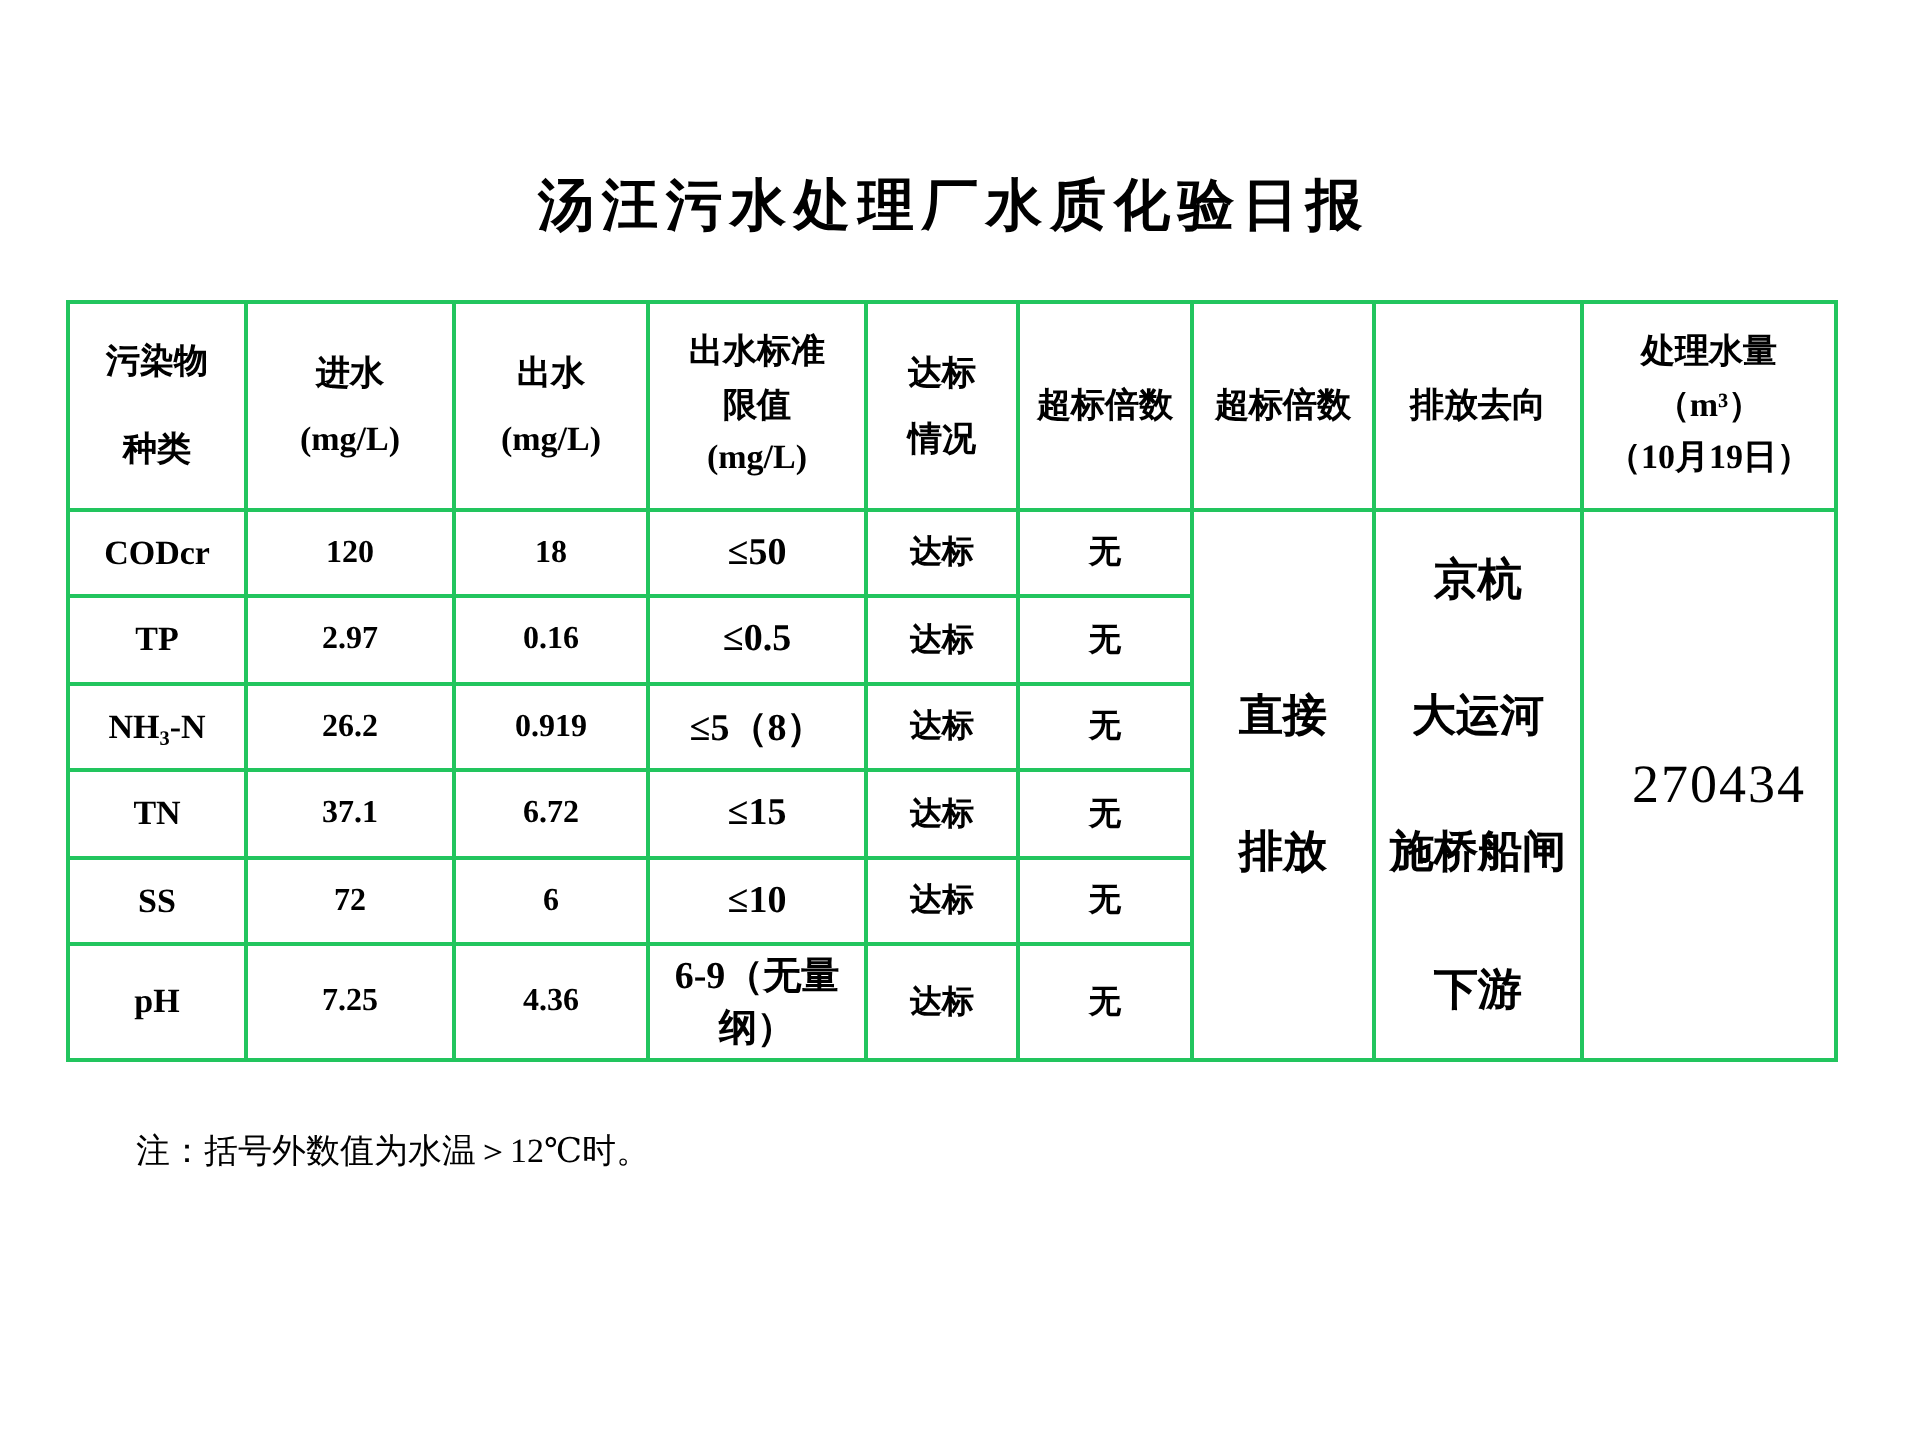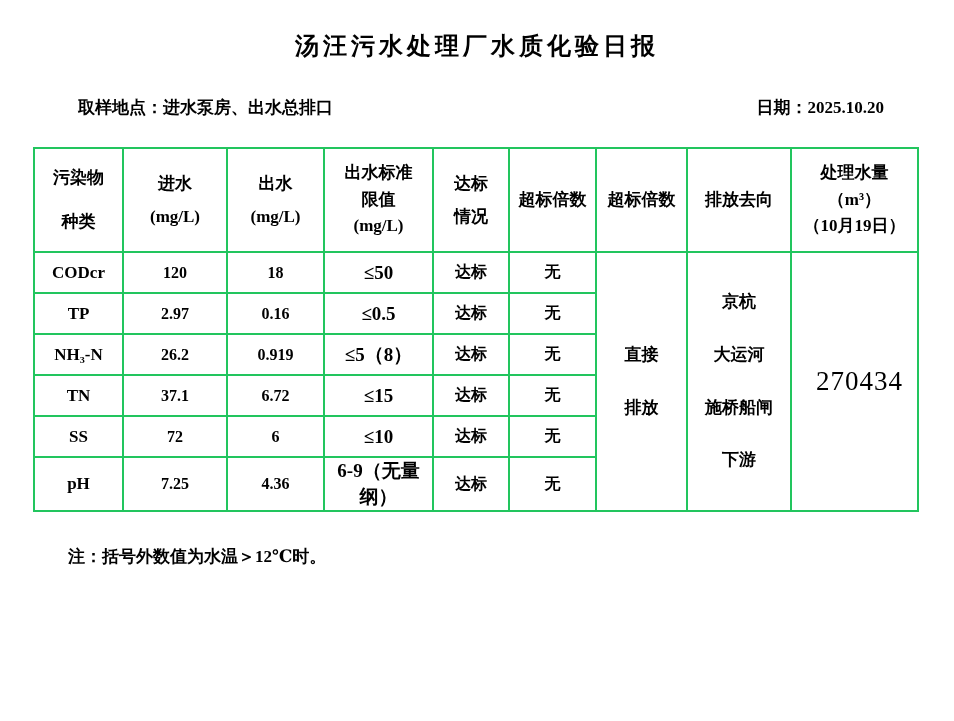--- a/index.html
+++ b/index.html
@@ -4,23 +4,23 @@
 <style>
   * { margin: 0; padding: 0; box-sizing: border-box; }
   html, body { background: #ffffff; }
   body {
     width: 954px; height: 721px;
     color: #000;
     font-family: "Liberation Serif", "DejaVu Serif", serif;
     overflow: hidden;
   }
   .title {
-    padding-top: 30px;
+    padding-top: 84px;
     text-align: center;
-    font-size: 24px;
+    font-size: 28px;
     font-weight: bold;
     letter-spacing: 4px;
   }
   .meta {
     display: flex;
     justify-content: space-between;
     margin: 34px 70px 0 78px;
     font-size: 17px;
     font-weight: bold;
   }
@@ -42,45 +42,41 @@
     height: 104px;
     font-size: 17px;
     line-height: 1.95;
     font-weight: bold;
   }
   thead th.tight { line-height: 1.55; }
   thead th.wide  { line-height: 2.6; }
   tbody td { height: 41px; font-size: 16px; }
   td.param { font-size: 17px; }
   td.limit { font-size: 19px; }
-  td.merged-cell { font-size: 17px; line-height: 3.1; }
+  td.merged-cell { font-size: 22px; line-height: 3.1; }
   td.volume-cell {
     font-size: 27px;
     font-weight: normal;
     letter-spacing: 1px;
     line-height: 1.2;
     padding-left: 12px;
   }
   .note {
     margin: 33px 0 16px 68px;
     font-size: 17px;
-    font-weight: bold;
+    font-weight: normal;
   }
 </style>
 </head>
 <body>
 
 <div>
 
   <h1 class="title">汤汪污水处理厂水质化验日报</h1>
 
-  <div class="meta">
-    <span>取样地点：进水泵房、出水总排口</span>
-    <span>日期：2025.10.20</span>
-  </div>
 
   <table class="report">
     <colgroup>
       <col style="width:89px">
       <col style="width:104px">
       <col style="width:97px">
       <col style="width:109px">
       <col style="width:76px">
       <col style="width:87px">
       <col style="width:91px">

